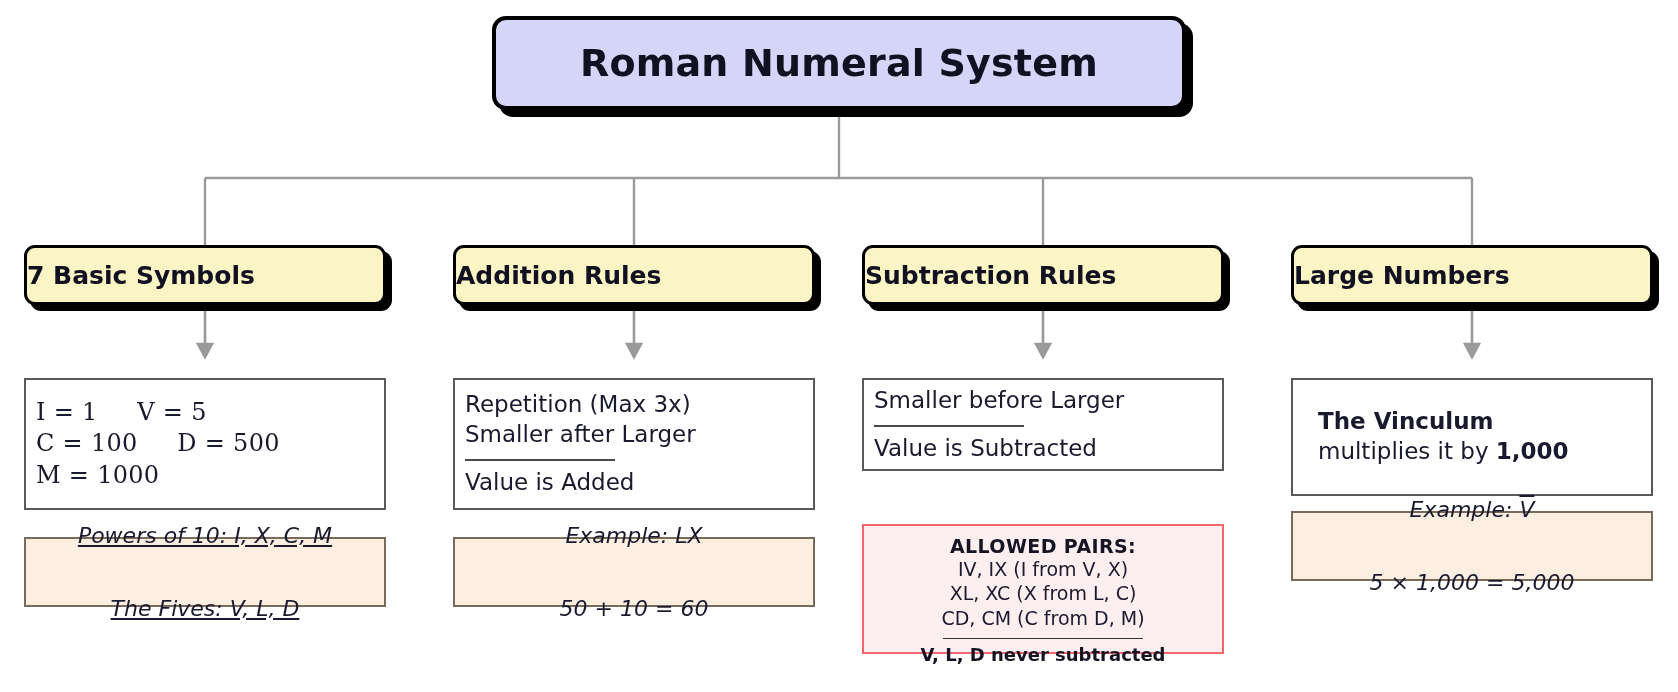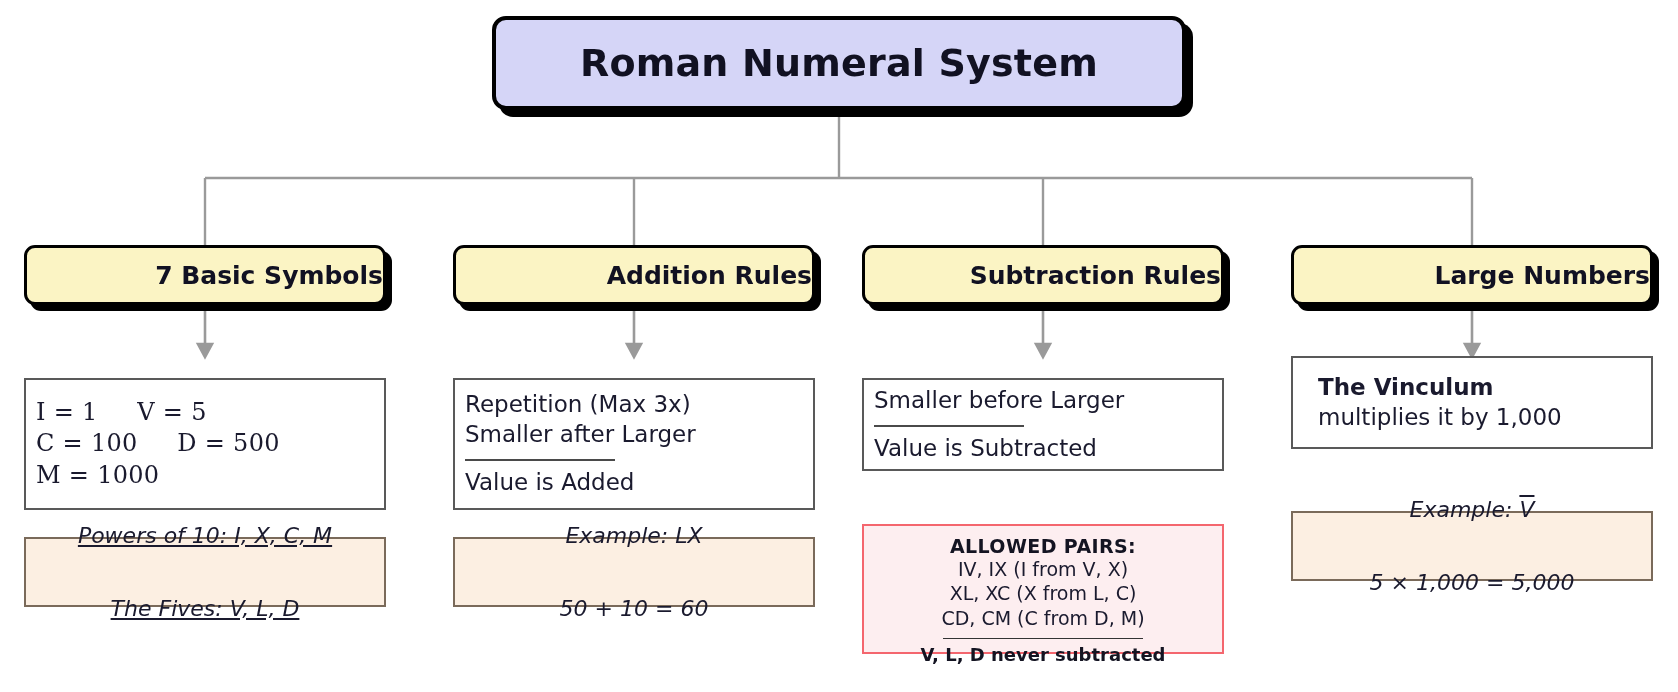--- a/index.html
+++ b/index.html
@@ -23,21 +23,21 @@
     font-size:38px;font-weight:bold;letter-spacing:.2px;color:#111122;
     font-family:"DejaVu Sans","Liberation Sans",sans-serif;
     text-align:right;
   }
 
   
   .cat-node{
     position:absolute;top:245px;height:60px;
     background:#fbf4c4;border:3.5px solid #000000;border-radius:11px;
     box-shadow:6px 6px 0 0 #000000;
-    display:flex;align-items:center;justify-content:flex-end;
+    display:flex;align-items:center;justify-content:flex-start;
     box-sizing:border-box;
   }
   .cat-title{font-size:25px;font-weight:bold;color:#111122;}
 
   
   .detail-box{
     position:absolute;background:#ffffff;
     border:2.5px solid #595959;box-sizing:border-box;
     display:flex;flex-direction:column;align-items:flex-start;justify-content:center;
     padding:8px 10px;
@@ -76,21 +76,21 @@
     display:flex;flex-direction:column;align-items:center;justify-content:flex-start;
     padding:9px 8px 8px 8px;
     margin-top:24px;
   }
   .warn-title{font-size:19px;font-weight:bold;letter-spacing:.4px;color:#141422;}
   .warn-line{font-size:19px;line-height:1.28;white-space:pre;color:#1a1a2e;}
   .warn-sep{width:200px;height:0;border-top:1.6px solid #333333;margin:8px 0 5px 0;}
   .warn-foot{font-size:18px;font-weight:bold;color:#141422;}
 
   .vinc{text-decoration:overline;}
-  .bold-inline{font-weight:normal;}
+  .bold-inline{font-weight:bold;}
 </style>
 </head>
 <body>
 
 <div class="canvas">
 
   <svg class="links" viewBox="0 0 1678 692">
 
     <line x1="839" y1="113" x2="839" y2="178" stroke="#9a9a9a" stroke-width="2.4"></line>
 
@@ -158,21 +158,21 @@
   </div>
   <div class="warn-box" style="left:862px;top:500px;width:362px;height:130px;">
     <span class="warn-title">ALLOWED PAIRS:</span>
     <span class="warn-line">IV, IX (I from V, X)</span>
     <span class="warn-line">XL, XC (X from L, C)</span>
     <span class="warn-line">CD, CM (C from D, M)</span>
     <div class="warn-sep"></div>
     <span class="warn-foot">V, L, D never subtracted</span>
   </div>
 
-  <div class="detail-box" style="left:1291px;top:356px;width:362px;height:93px;padding-left:25px;">
+  <div class="detail-box" style="left:1291px;top:378px;width:362px;height:118px;padding-left:25px;">
     <span class="detail-line bold">The Vinculum</span>
     <span class="detail-line"><span>multiplies it by </span><span class="bold-inline">1,000</span></span>
   </div>
   <div class="example-box" style="left:1291px;top:511px;width:362px;height:70px;">
     <span class="example-line"><span>Example: </span><span class="vinc">V</span></span>
     <span class="example-line">5 × 1,000 = 5,000</span>
   </div>
 
 </div>
 

